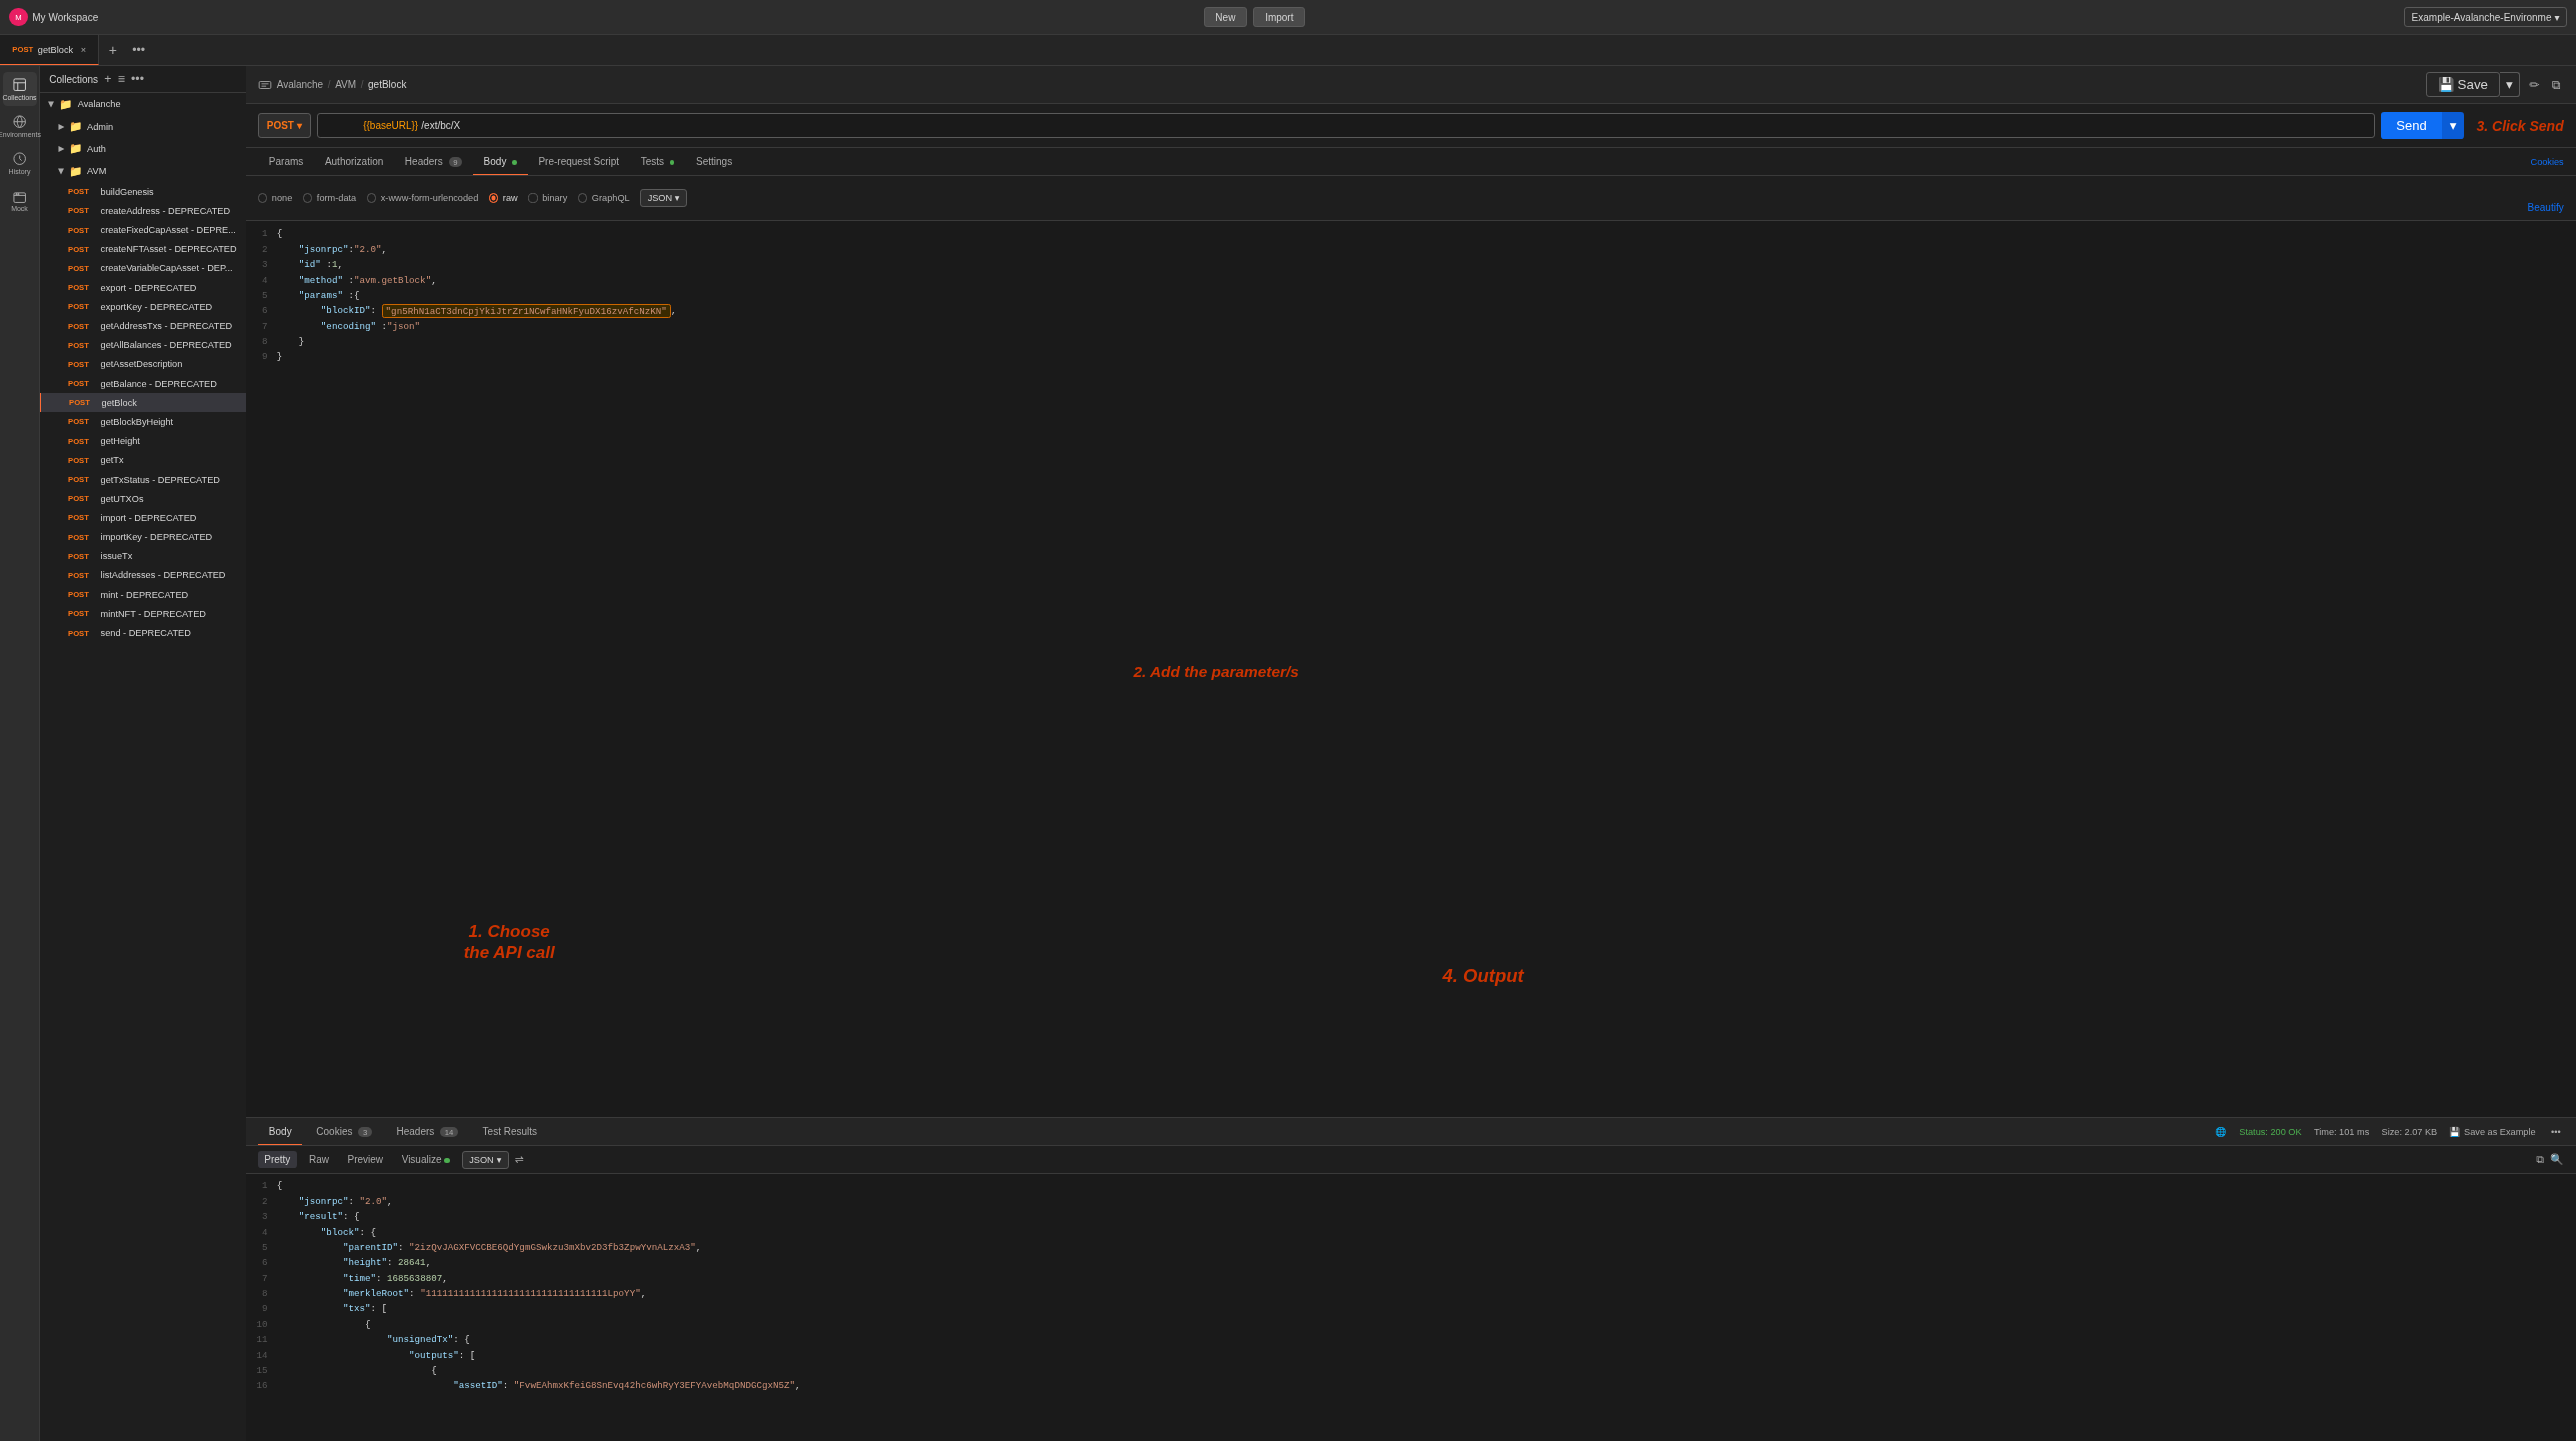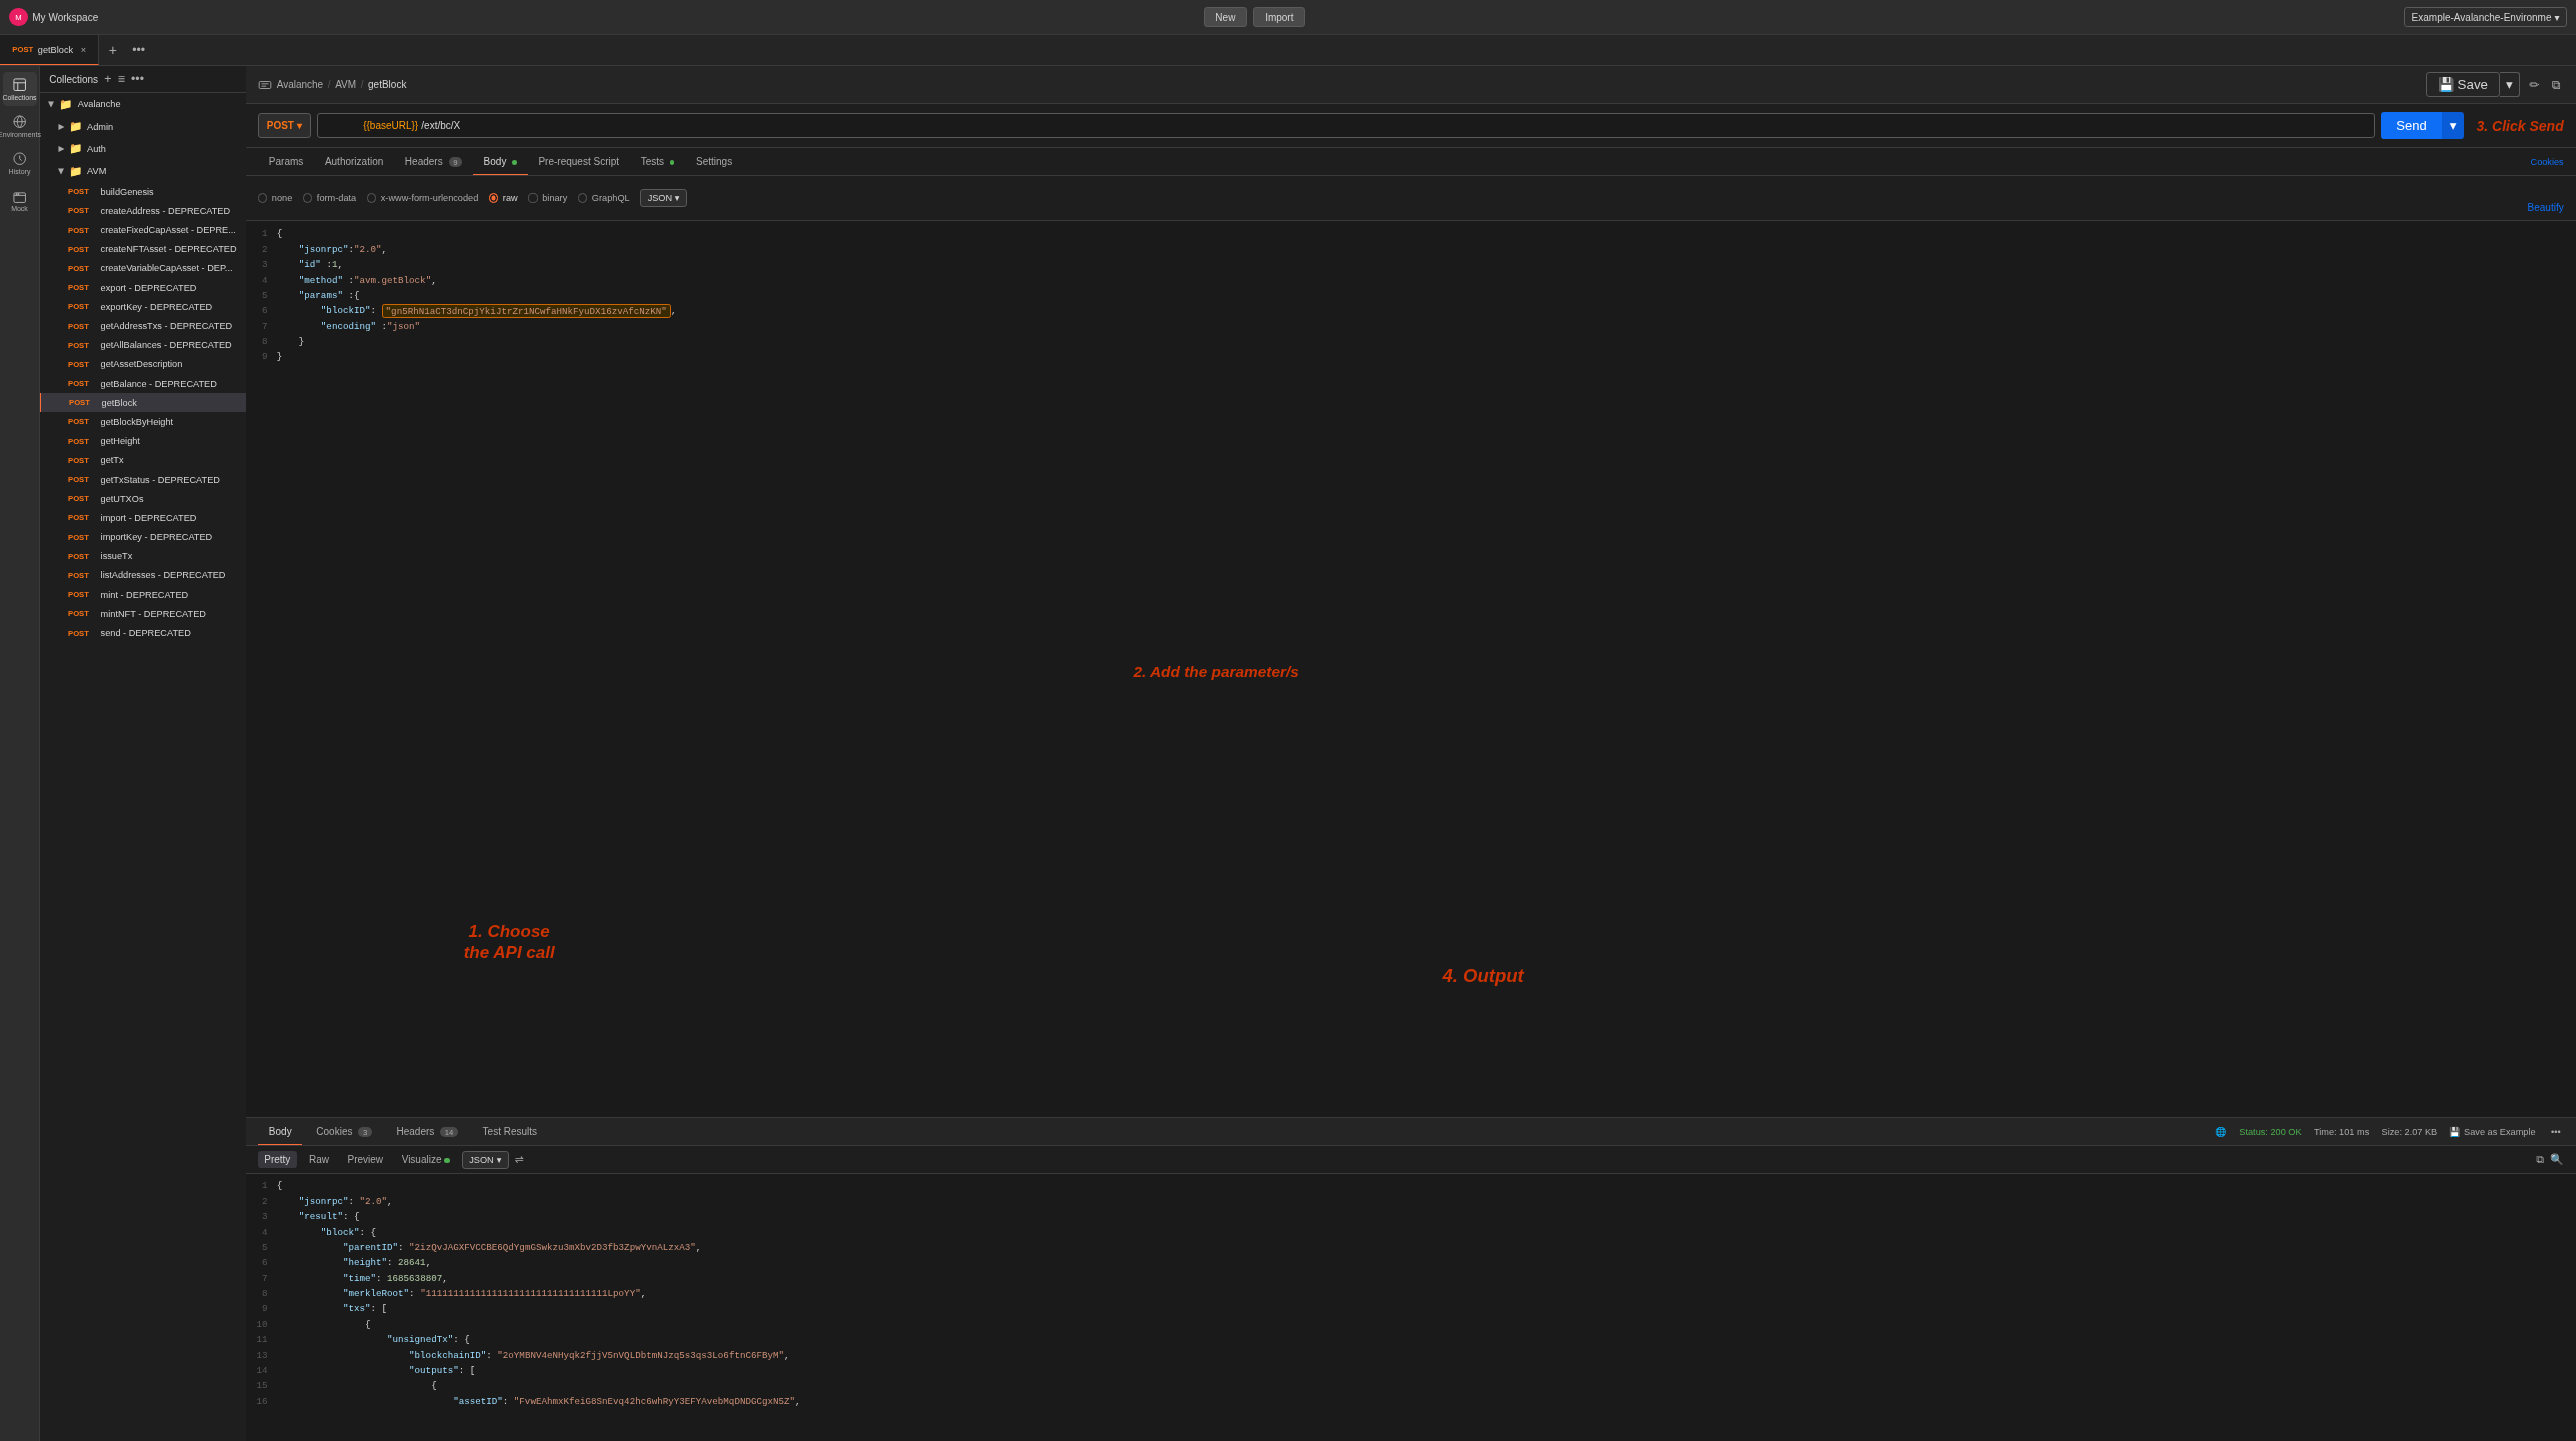--- a/index.html
+++ b/index.html
@@ -535,24 +535,20 @@
             <span class="line-num">9</span>
             <span class="line-content">            <span class="json-key">"txs"</span>: <span class="json-brace">[</span></span>
           </div>
         <div class="code-line">
             <span class="line-num">10</span>
             <span class="line-content json-brace">                {</span>
           </div>
         <div class="code-line">
             <span class="line-num">11</span>
             <span class="line-content">                    <span class="json-key">"unsignedTx"</span>: <span class="json-brace">{</span></span>
-          </div>
-        <div class="code-line">
-            <span class="line-num">13</span>
-            <span class="line-content">                        <span class="json-key">"blockchainID"</span>: <span class="json-str">"2oYMBNV4eNHyqk2fjjV5nVQLDbtmNJzq5s3qs3Lo6ftnC6FByM"</span>,</span>
           </div>
         <div class="code-line">
             <span class="line-num">14</span>
             <span class="line-content">                        <span class="json-key">"outputs"</span>: <span class="json-brace">[</span></span>
           </div>
         <div class="code-line">
             <span class="line-num">15</span>
             <span class="line-content json-brace">                            {</span>
           </div>
         <div class="code-line">

